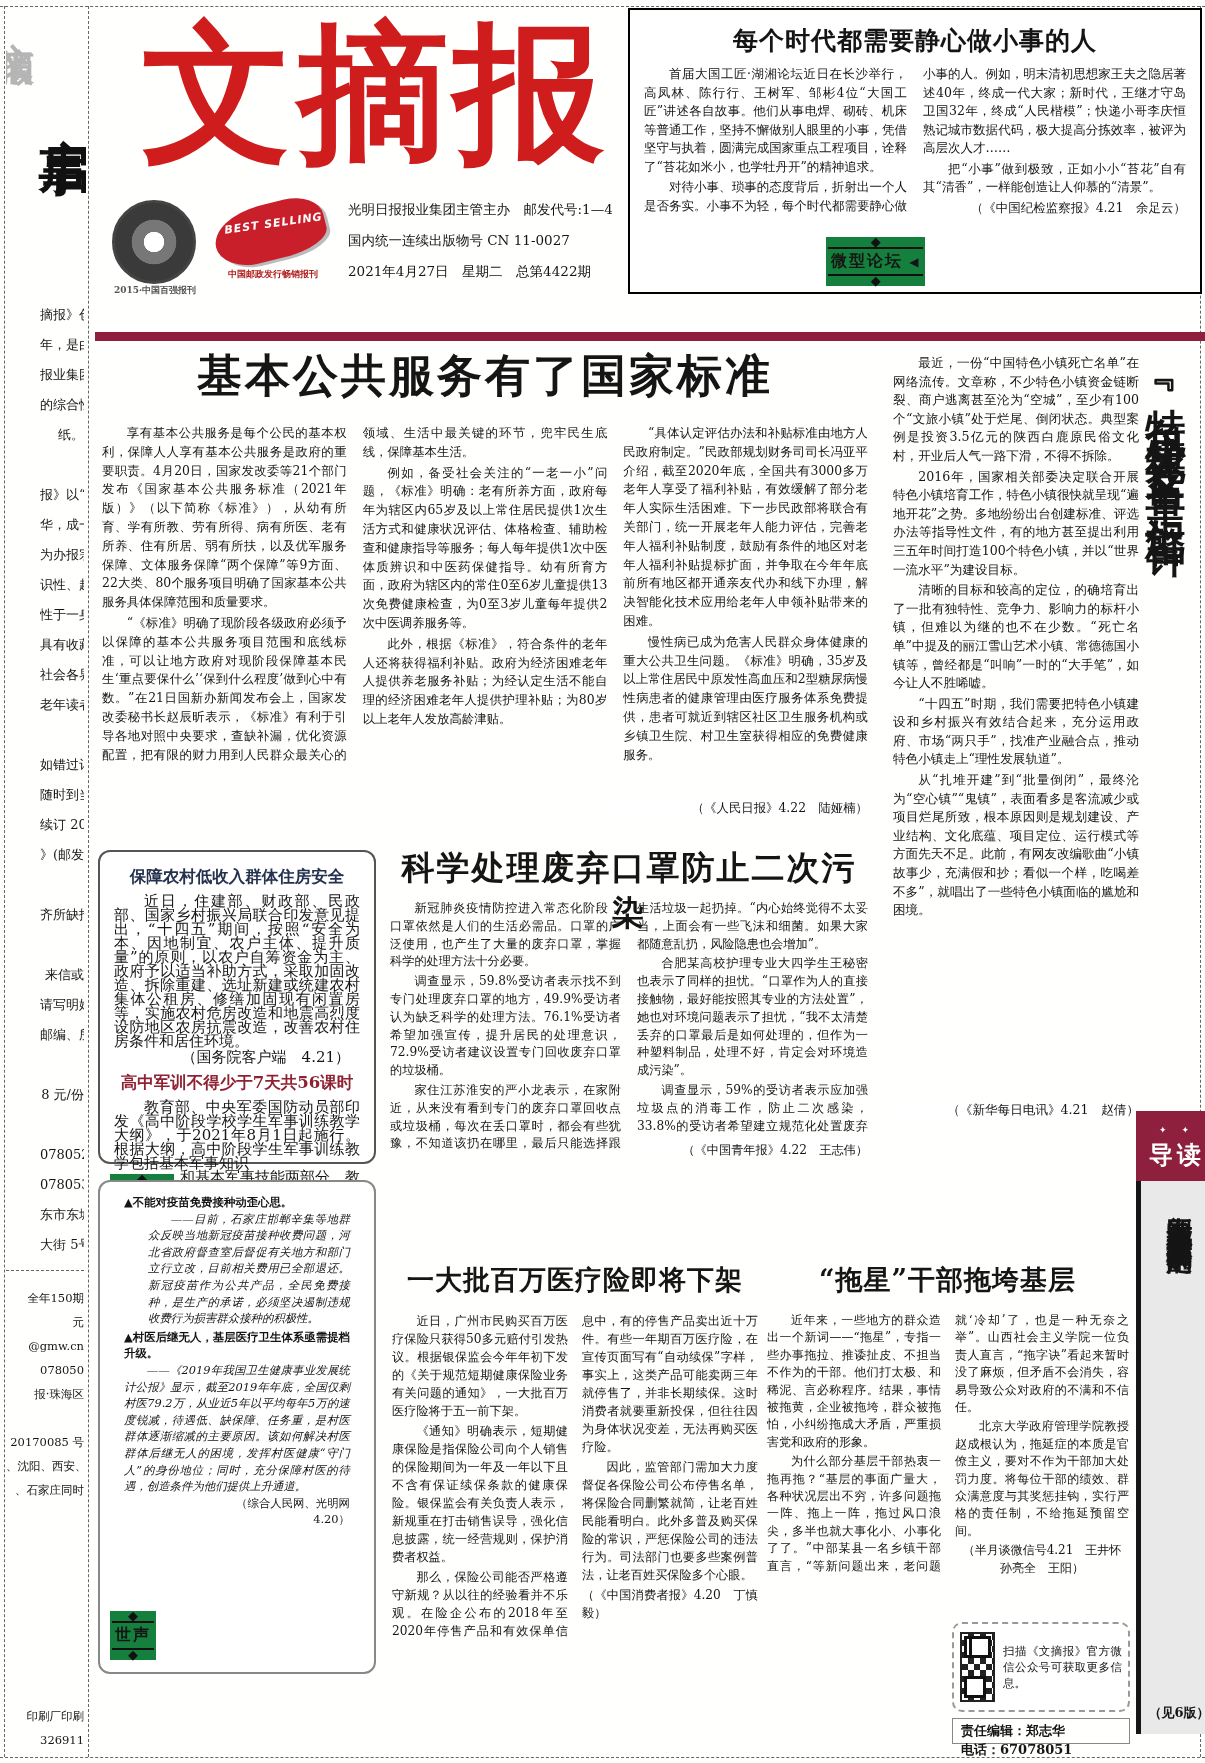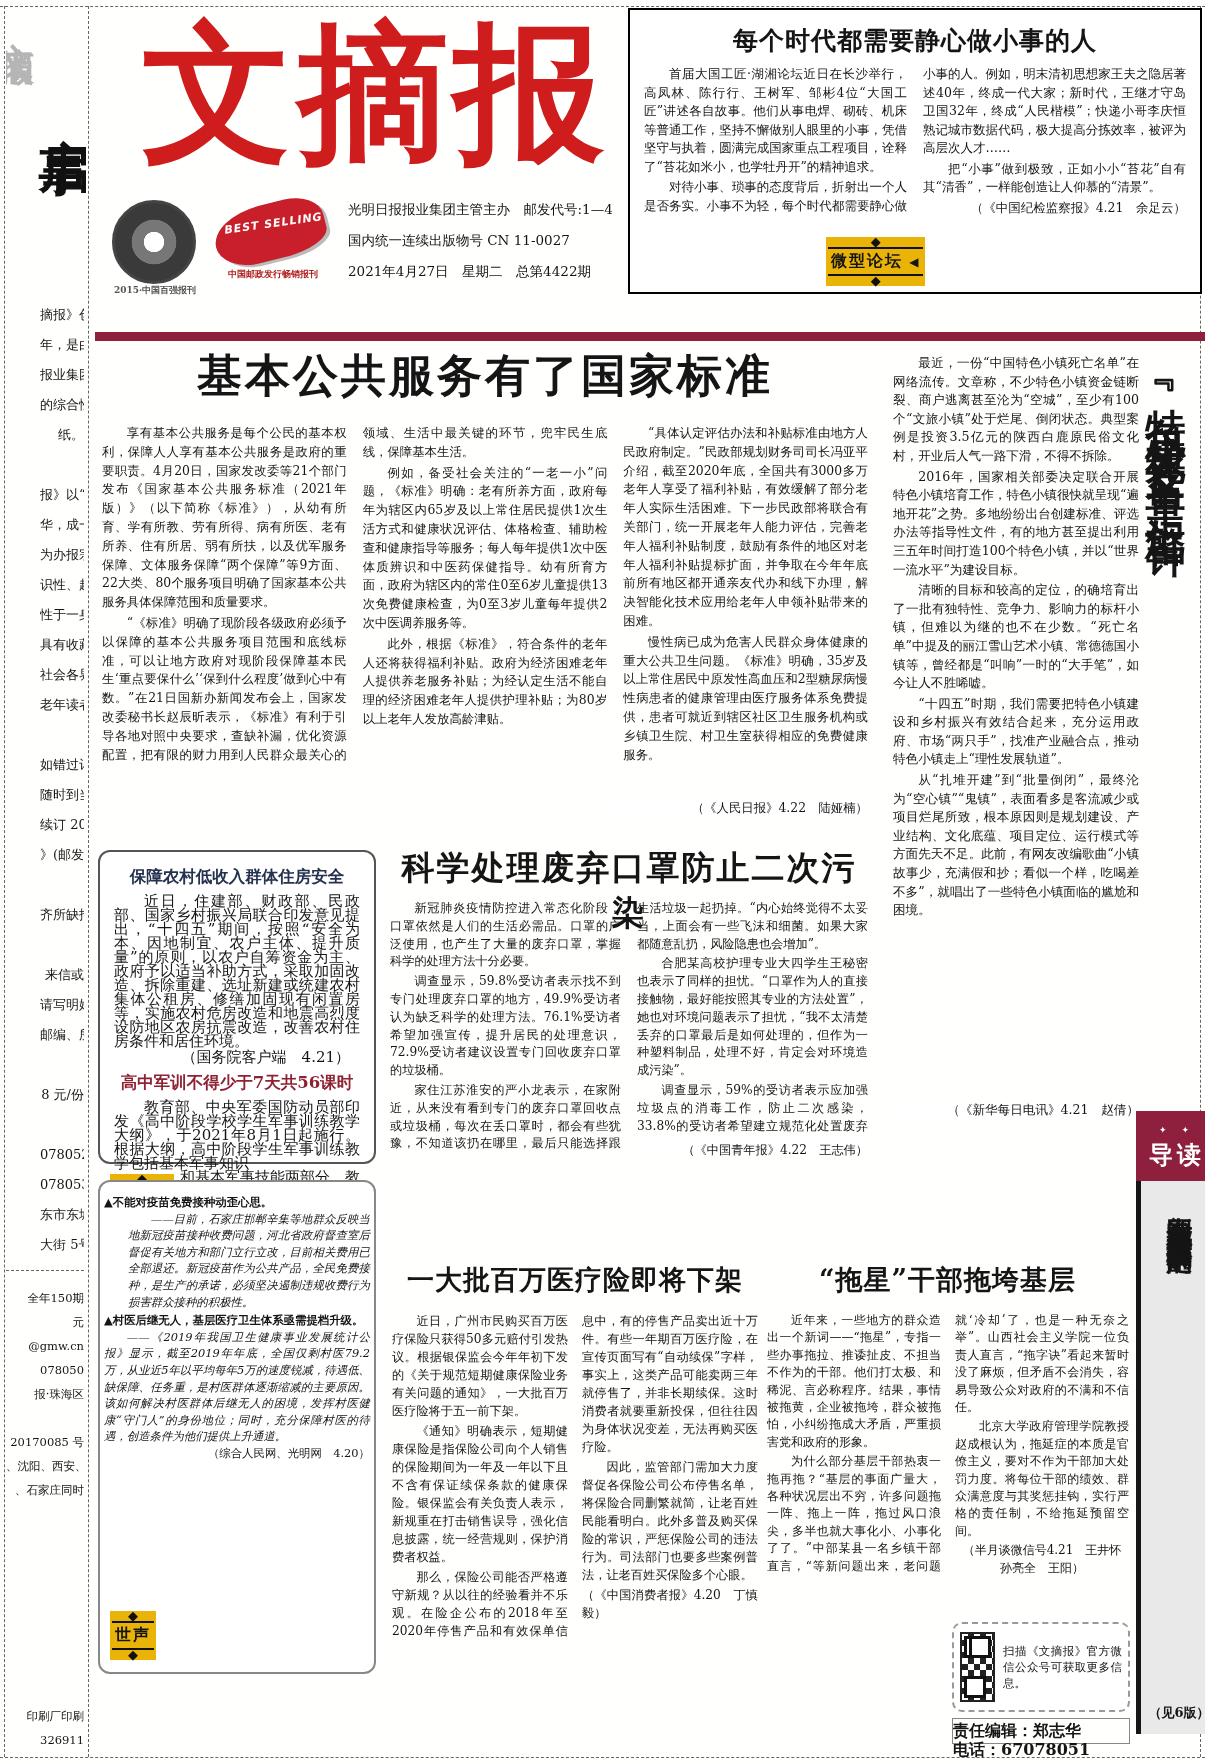--- a/index.html
+++ b/index.html
@@ -26,21 +26,21 @@
      border:3px solid #444;box-sizing:border-box;}
   .ribbon{width:112px;height:56px;background:#c81f2a;border-radius:60% 40% 55% 45%/70% 55% 45% 60%;
      transform:rotate(-14deg);position:relative;box-shadow:3px 3px 0 #bbb;}
   .ribbon span{position:absolute;left:12px;top:14px;color:#fff;font-size:11px;font-style:italic;
      font-weight:bold;transform:rotate(6deg);letter-spacing:1px;font-family:"DejaVu Sans",sans-serif;}
   .logo-cap{font-size:9px;color:#b02020;text-align:center;line-height:13px;font-weight:bold;}
   
   .forum-box{border:2.5px solid #000;background:#fff;}
   .forum-title{font-size:25px;text-align:center;letter-spacing:1px;margin:14px 8px 8px;}
   .box-round{border:2.5px solid #555;border-radius:12px;background:#fff;box-sizing:border-box;}
-  .stamp{display:inline-block;text-align:center;background:#eab308;padding:0 2px;
+  .stamp{display:inline-block;text-align:center;background:#15803d;padding:0 2px;
      font-family:"DejaVu Sans",sans-serif;}
   .stamp::before{content:"◆";display:block;font-size:13px;line-height:10px;color:#111;}
   .stamp::after{content:"◆";display:block;font-size:13px;line-height:10px;color:#111;}
   .stamp .lbl{display:block;border-top:2px solid #111;border-bottom:2px solid #111;
      font-weight:bold;font-size:16px;padding:2px 3px;letter-spacing:2px;white-space:nowrap;}
   .stamp.arrow .lbl::after{content:" ◀";font-size:12px;}
   .bar{background:#8e1f3d;}
   .feat-title{font-size:40px;font-weight:900;letter-spacing:10px;line-height:1;}
   .sec-head{font-size:33px;text-align:center;letter-spacing:2px;font-weight:900;}
   .sec-head-sm{font-size:27px;text-align:center;letter-spacing:1px;font-weight:900;}
@@ -235,27 +235,27 @@
 
     <div class="abs" style="left:952px;top:1622px;width:178px;height:90px;border:2px dashed #999;border-radius:10px;display:flex;align-items:center;padding:4px 6px;box-sizing:border-box;background:#fff;">
       <div class="qr">
           <i class="a"></i>
           <i class="b"></i>
           <i class="c"></i>
         </div>
       <div class="jt" style="margin-left:8px;font-size:11.5px;line-height:16px;">扫描《文摘报》官方微信公众号可获取更多信息。</div>
     </div>
 
-    <div class="abs" style="left:952px;top:1718px;width:178px;height:26px;border:1.5px solid #888;padding:2px 0;box-sizing:border-box;font-size:16px;line-height:19px;font-weight:bold;">
+    <div class="abs" style="left:952px;top:1718px;width:178px;height:26px;border:1.5px solid #888;padding:2px 8px;box-sizing:border-box;font-size:13px;line-height:19px;font-weight:bold;">
       <div>责任编辑：郑志华</div>
       <div>电话：67078051</div>
     </div>
   </section>
 
-  <section class="abs box-round" style="left:98px;top:1180px;width:278px;height:494px;border-color:#888;padding:12px 4px 60px;overflow:hidden;">
+  <section class="abs box-round" style="left:98px;top:1180px;width:278px;height:494px;border-color:#888;padding:12px 24px 60px;overflow:hidden;">
     <div class="jt" style="font-size:11.4px;line-height:16.6px;">
       <p style="margin:0;font-weight:bold;">▲不能对疫苗免费接种动歪心思。</p>
       <p class="p" style="font-style:italic;margin-left:24px;">——目前，石家庄邯郸辛集等地群众反映当地新冠疫苗接种收费问题，河北省政府督查室后督促有关地方和部门立行立改，目前相关费用已全部退还。新冠疫苗作为公共产品，全民免费接种，是生产的承诺，必须坚决遏制违规收费行为损害群众接种的积极性。</p>
       <p style="margin:0;font-weight:bold;">▲村医后继无人，基层医疗卫生体系亟需提档升级。</p>
       <p class="p" style="font-style:italic;margin-bottom:0;">——《2019年我国卫生健康事业发展统计公报》显示，截至2019年年底，全国仅剩村医79.2万，从业近5年以平均每年5万的速度锐减，待遇低、缺保障、任务重，是村医群体逐渐缩减的主要原因。该如何解决村医群体后继无人的困境，发挥村医健康“守门人”的身份地位；同时，充分保障村医的待遇，创造条件为他们提供上升通道。</p>
       <p class="attr" style="margin:0 0 0 70px;">（综合人民网、光明网　4.20）</p>
     </div>
     <div class="abs stamp" style="left:10px;bottom:12px;">
       <span class="lbl">世声</span>
     </div>

